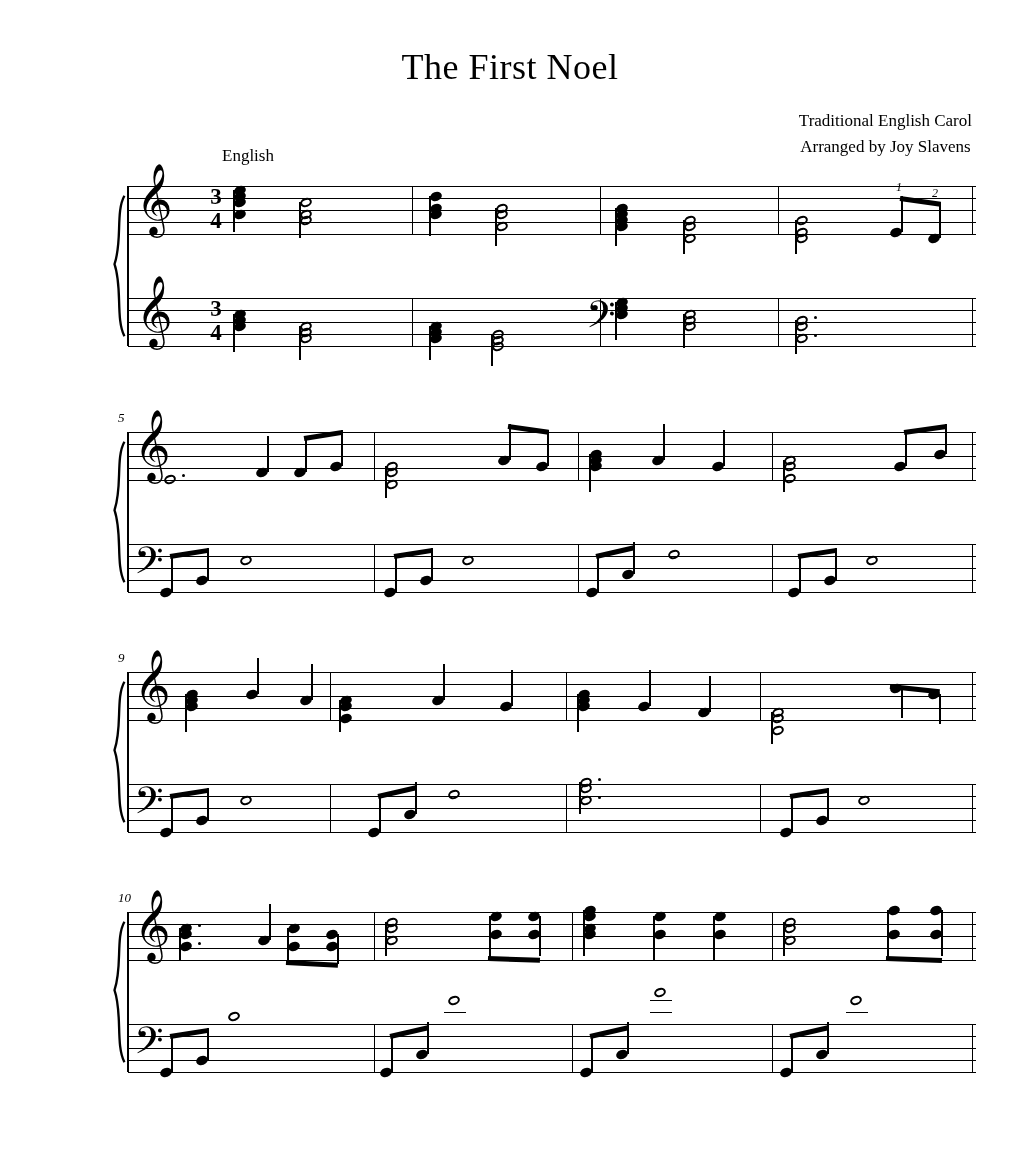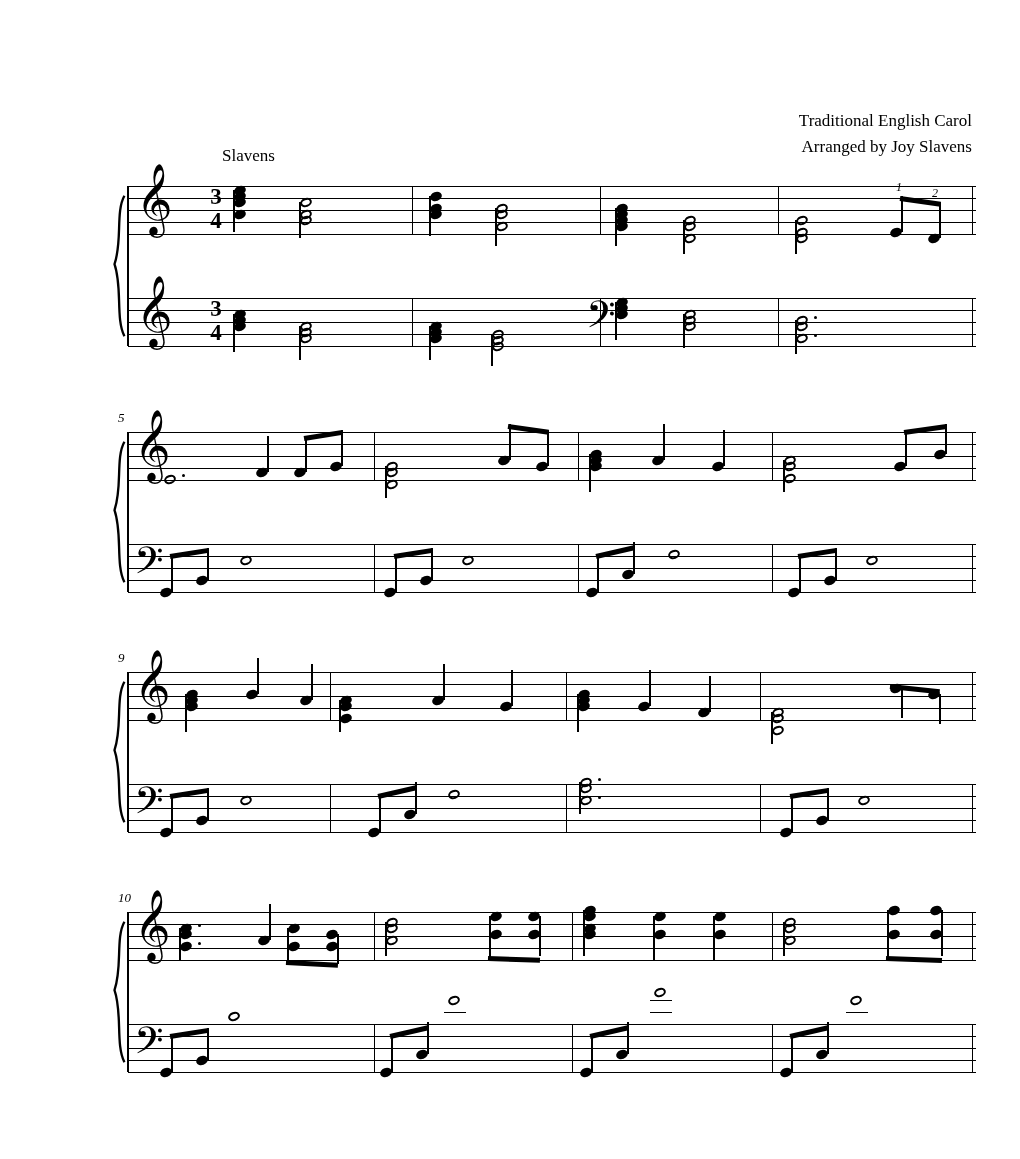--- a/index.html
+++ b/index.html
@@ -28,21 +28,21 @@
     width: 1020px;
     text-align: center;
     font-size: 36px;
     font-family: "Liberation Serif", serif;
     letter-spacing: 0.5px;
   }
   .credits {
     position: absolute;
     top: 108px;
     right: 48px;
-    text-align: right;
+    text-align: center;
     font-size: 17px;
     line-height: 26px;
   }
   .tempo-mark {
     position: absolute;
     top: 146px;
     left: 222px;
     font-size: 17px;
   }
 
@@ -164,27 +164,28 @@
     position: absolute;
     height: 1.4px;
     background: #000;
   }
 </style>
 </head>
 <body>
 
 <div class="sheet">
 
+  <div class="title">The First Noel</div>
 
   <div class="credits">
     <div>Traditional English Carol</div>
     <div>Arranged by Joy Slavens</div>
   </div>
 
-  <div class="tempo-mark">Slavens</div>
+  <div class="tempo-mark">English</div>
 
   <div class="system" style="top:0;height:390px;">
 
     <svg class="brace" style="top:186px;" width="20" height="160" viewBox="0 0 20 160">
       <path d="M16 2 C6 20 14 52 5 78 C14 104 6 138 16 158" stroke="#000" stroke-width="2.6" fill="none"></path>
     </svg>
     <div class="sysbar" style="left:127px; top:186px; height:160px;"></div>
 
     <div class="staff" style="top:186px;">
       <div class="line"></div>

